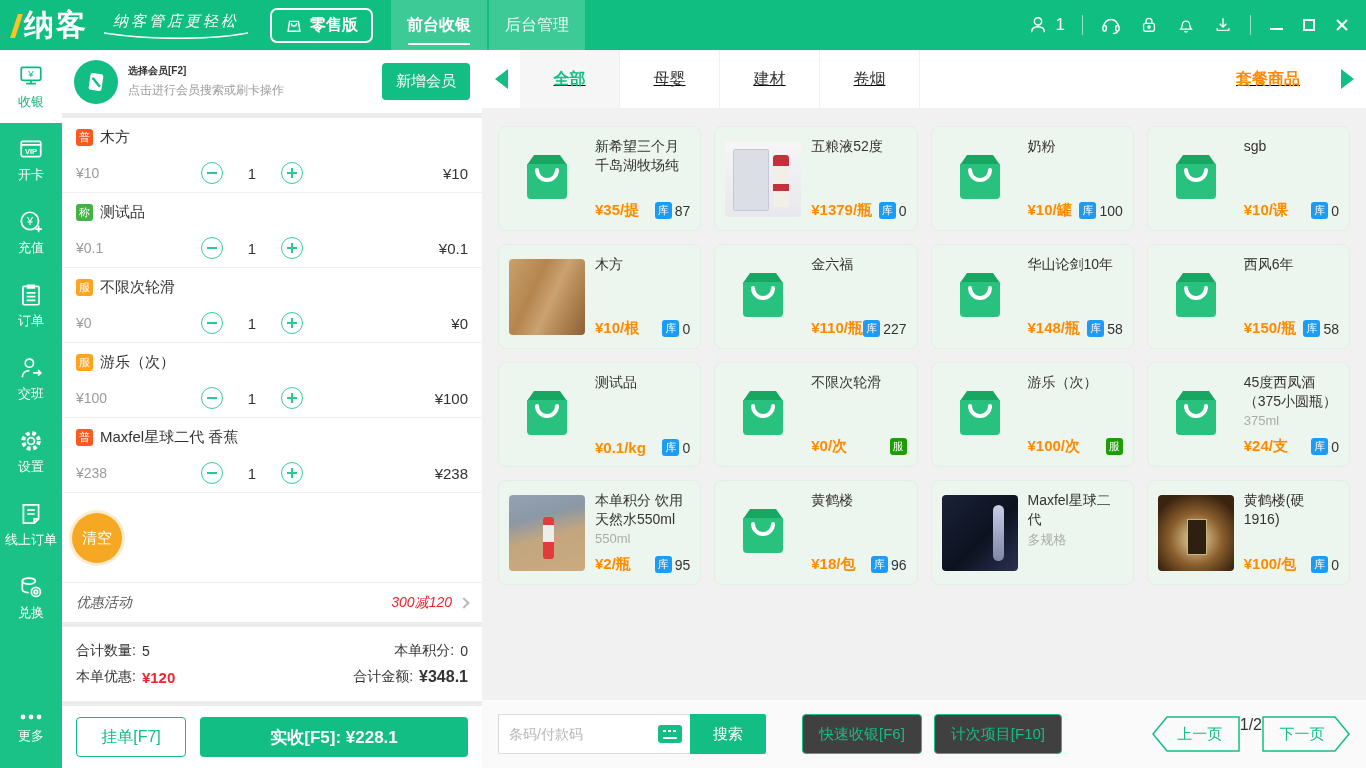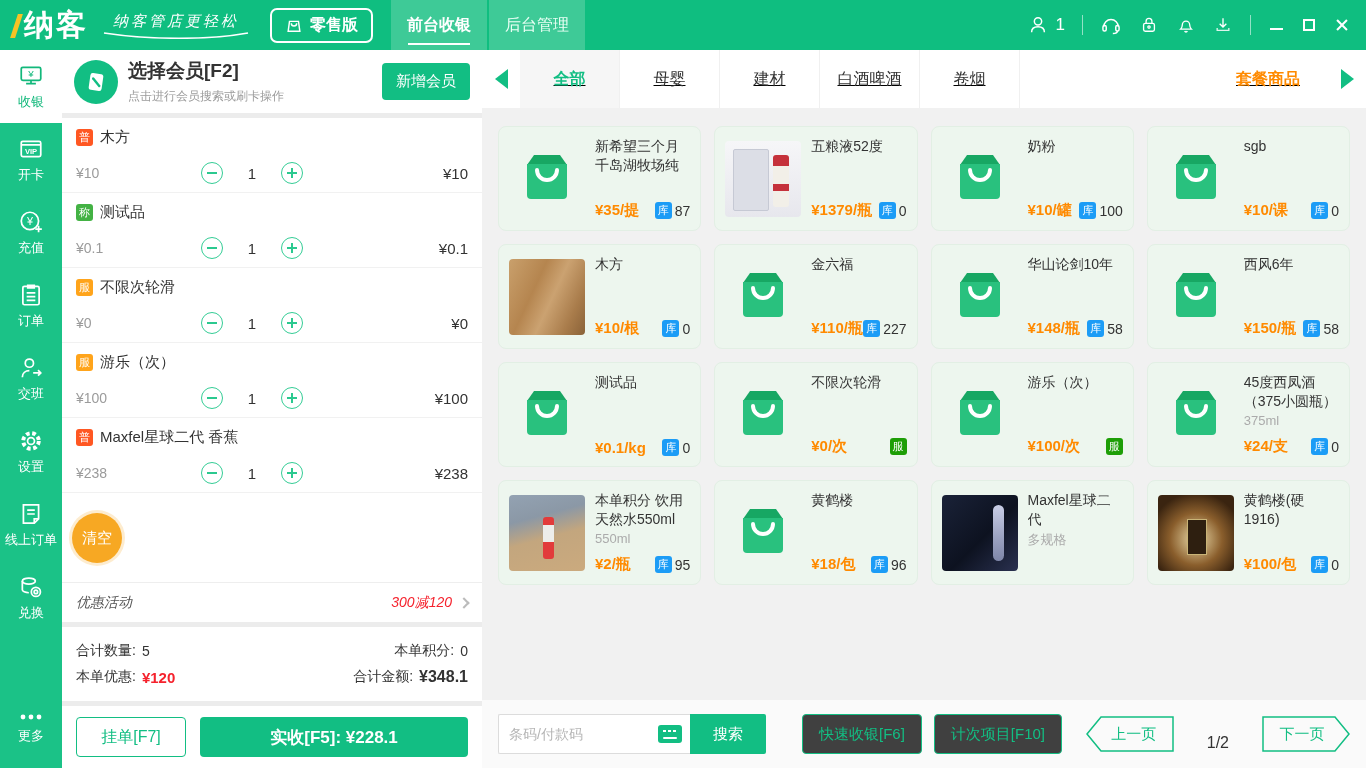--- a/index.html
+++ b/index.html
@@ -41,21 +41,21 @@
   .side-item.active { background:#fff; color:#12B87B; }
   .side-item svg { stroke:currentColor; }
   .side-item.more { margin-top:auto; margin-bottom:4px; }
 
   
   .left-panel { width:420px; background:#ECECEC; display:flex; flex-direction:column; }
   .gap5 { height:5px; flex:none; }
   .member-box { height:63px; background:#fff; display:flex; align-items:center; padding:0 12px; flex:none; cursor:pointer; }
   .member-icon { width:44px; height:44px; border-radius:50%; background:#12BE83; display:flex; align-items:center; justify-content:center; flex:none; }
   .member-text { margin-left:10px; flex:1; min-width:0; }
-  .member-title { font-size:19px; font-weight:bold; color:#333; }
+  .member-title { font-size:10px; font-weight:bold; color:#333; }
   .member-sub { font-size:12px; color:#9B9B9B; margin-top:4px; }
   .add-member-btn { background:#12BE83; color:#fff; font-size:15px; padding:9px 14px; border-radius:4px; border:none; cursor:pointer; flex:none; }
 
   .panel-cart { background:#fff; flex:1; display:flex; flex-direction:column; position:relative; min-height:0; }
   .cart-row { height:75px; padding:10px 14px 8px; border-bottom:1px solid #F1F1F1; display:flex; flex-direction:column; justify-content:space-between; flex:none; }
   .cart-name-line { display:flex; align-items:center; gap:7px; }
   .cart-badge { width:17px; height:17px; border-radius:3px; color:#fff; font-size:11px; display:flex; align-items:center; justify-content:center; flex:none; }
   .cart-badge.pu { background:#FF5722; }
   .cart-badge.cheng { background:#43B244; }
   .cart-badge.fuwu { background:#FFA41B; }
@@ -133,21 +133,21 @@
   .barcode-input { width:192px; border:1px solid #DCDCDC; border-right:none; border-radius:2px 0 0 2px;
     padding:0 36px 0 10px; font-size:14px; color:#333; background:#fff; outline:none; }
   .barcode-input::placeholder { color:#B5B5B5; }
   .kbd-icon { position:absolute; right:84px; top:11px; width:24px; height:18px; background:#12BE83; border-radius:3px; cursor:pointer; }
   .kbd-icon::before { content:""; position:absolute; left:4px; top:4px; width:16px; height:4px;
     background-image:radial-gradient(circle,#fff 1.2px,transparent 1.3px); background-size:5px 4px; }
   .kbd-icon::after { content:""; position:absolute; left:5px; bottom:4px; width:14px; height:2px; background:#fff; border-radius:1px; }
   .search-btn { width:76px; border:none; border-radius:0 2px 2px 0; background:#12BE83; color:#fff; font-size:15px; cursor:pointer; }
   .ol-btn { height:40px; padding:0 16px; border:1px solid #12BE83; border-radius:4px; background:#404040; color:#12BE83; font-size:15px; cursor:pointer; }
   .ol-btn.first { margin-left:36px; } .ol-btn + .ol-btn { margin-left:12px; }
-  .pager { margin-left:auto; display:flex; align-items:flex-end; gap:33px; }
+  .pager { margin-left:auto; display:flex; align-items:flex-start; gap:0; }
   .pagebtn { position:relative; width:88px; height:36px; cursor:pointer; }
   .pagebtn svg { position:absolute; inset:0; }
   .pagebtn .lbl { position:absolute; inset:0; display:flex; align-items:center; justify-content:center; color:#12BE83; font-size:15px; }
   .pagebtn.prev .lbl { padding-left:8px; } .pagebtn.next .lbl { padding-right:8px; }
   .page-indicator { font-size:16px; color:#333; }
 </style>
 </head>
 <body>
 
 <div class="topbar">
@@ -427,21 +427,20 @@
   </div>
 
   <div class="main">
     <div class="cat-bar">
       <span class="cat-arrow">
           <span class="tri-left"></span>
         </span>
       <div class="cat-tab active">全部</div>
       <div class="cat-tab">母婴</div>
       <div class="cat-tab">建材</div>
-      <div class="cat-tab">白酒啤酒</div>
       <div class="cat-tab">卷烟</div>
       <div class="cat-special">套餐商品</div>
       <span class="cat-arrow">
           <span class="tri-right"></span>
         </span>
     </div>
 
     <div class="grid">
 
         <div class="pcard">

